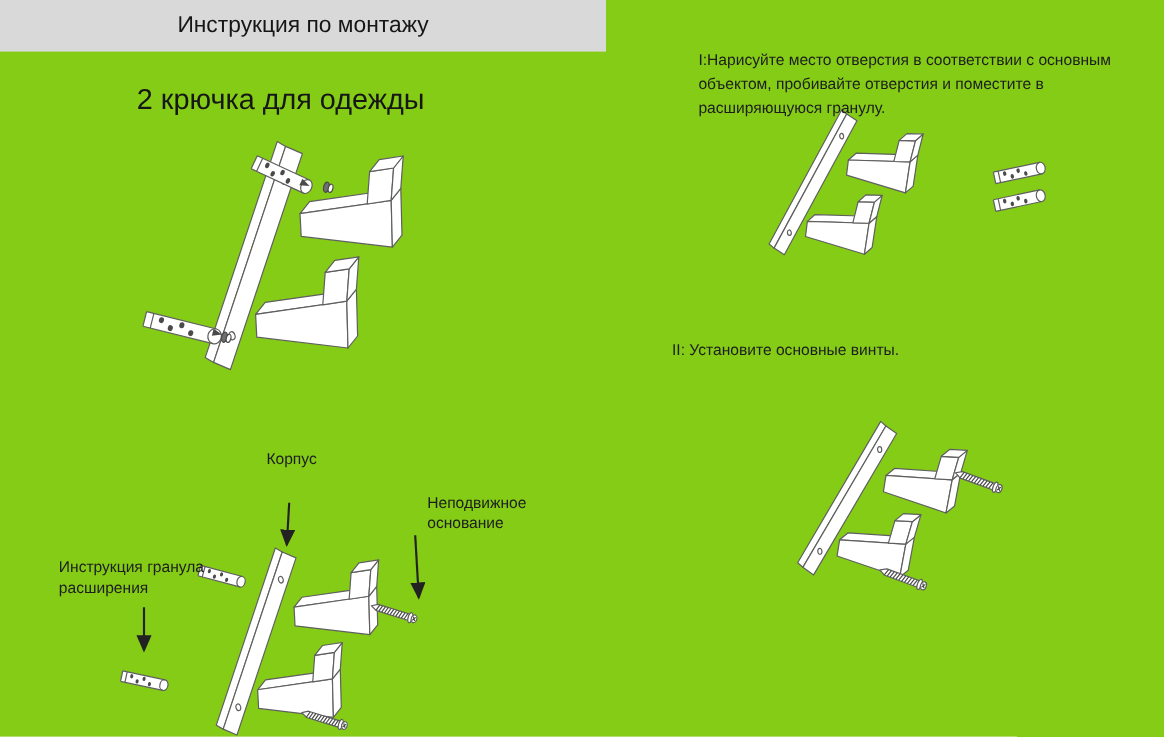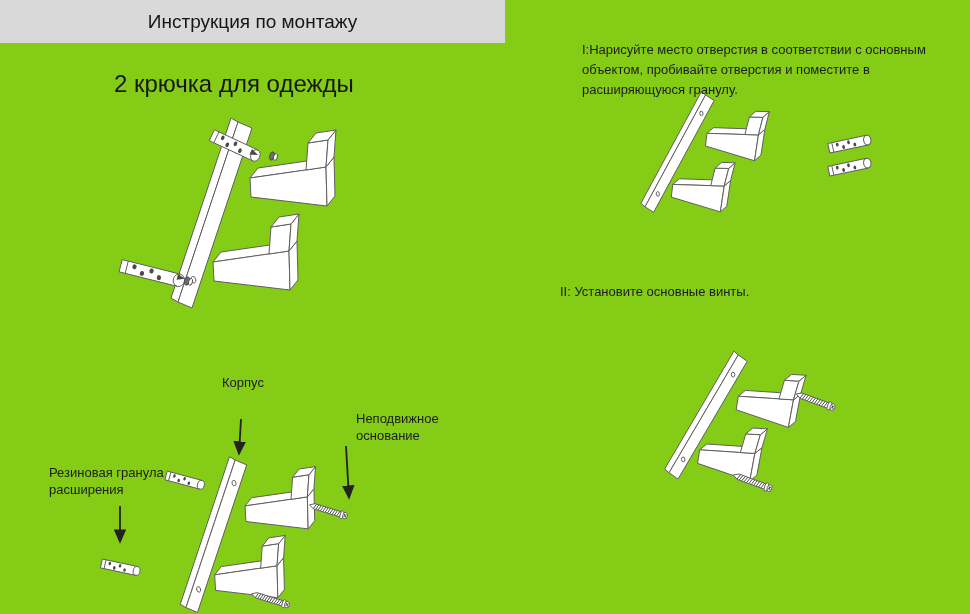--- a/index.html
+++ b/index.html
@@ -135,15 +135,15 @@
 
   <div class="header-bar"></div>
   <div class="page-title">Инструкция по монтажу</div>
   <div class="subtitle">2 крючка для одежды</div>
 
   <div class="step-text step1">I:Нарисуйте место отверстия в соответствии с основным объектом, пробивайте отверстия и поместите в расширяющуюся гранулу.</div>
   <div class="step-text step2">II: Установите основные винты.</div>
 
   <div class="part-label label-korpus">Корпус</div>
   <div class="part-label label-osnovanie">Неподвижное основание</div>
-  <div class="part-label label-granula">Резиновая гранула расширения</div>
+  <div class="part-label label-granula">Инструкция гранула расширения</div>
 
 </div>
 
 </body></html>

